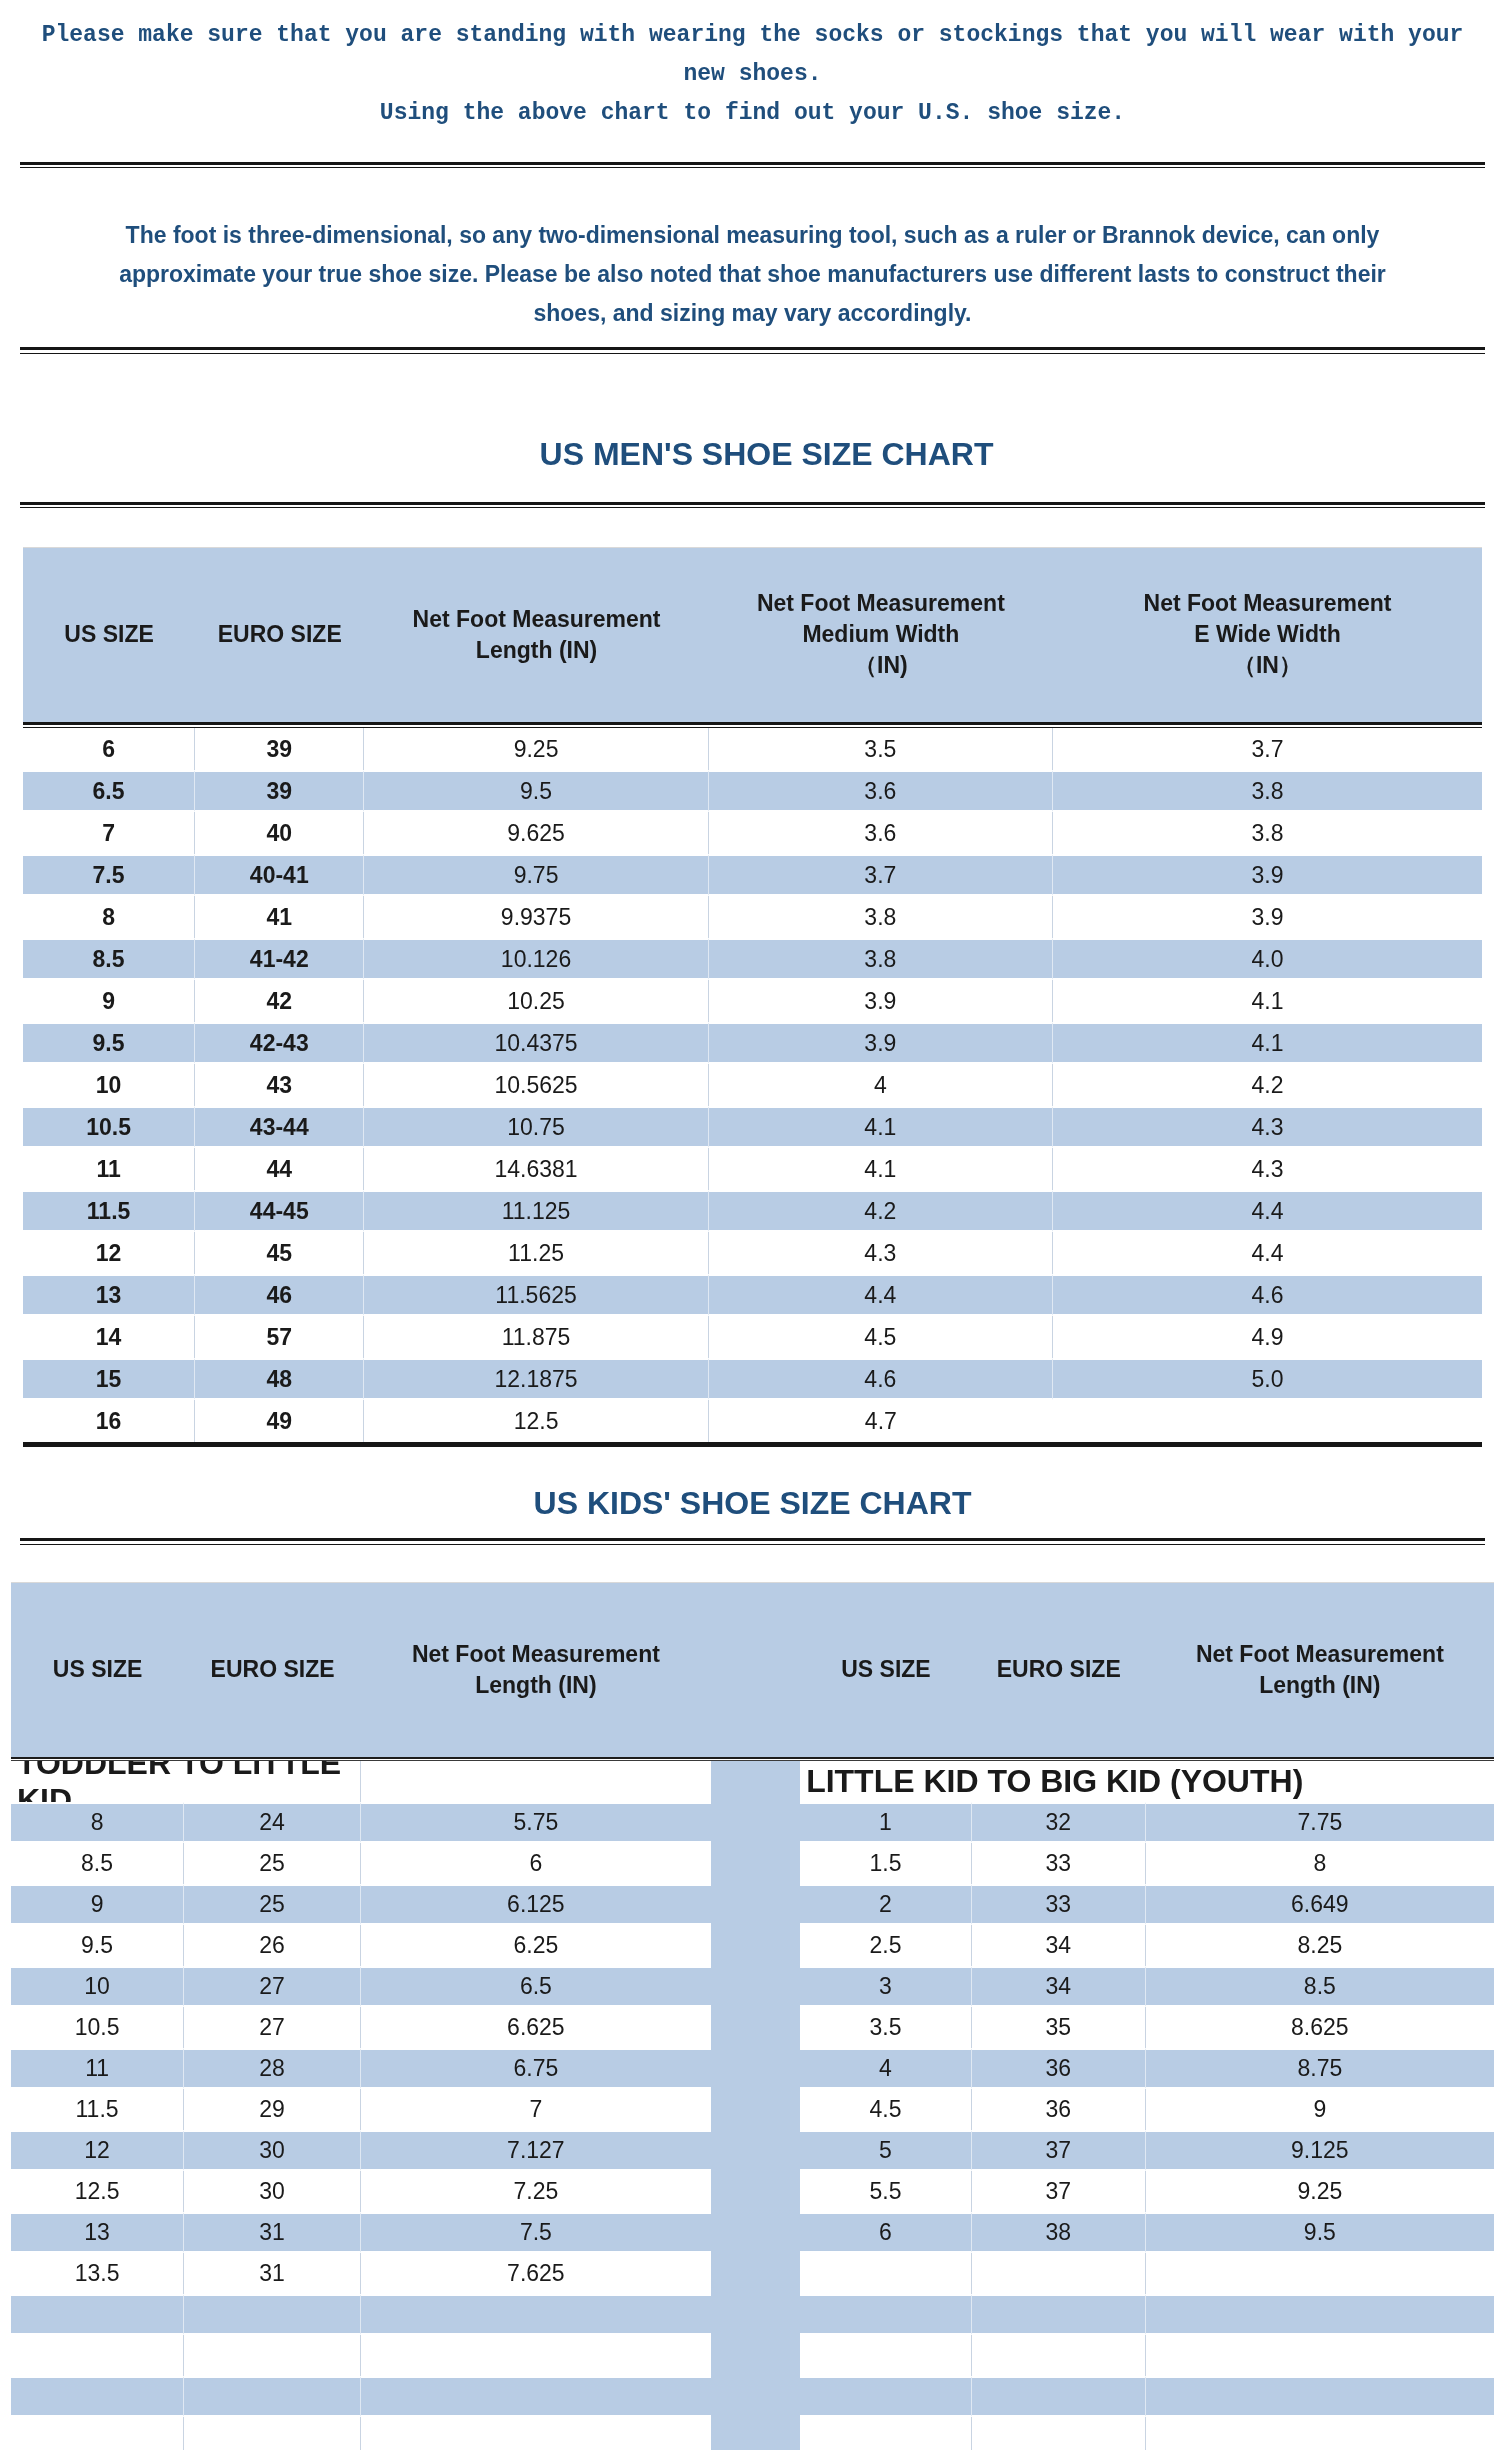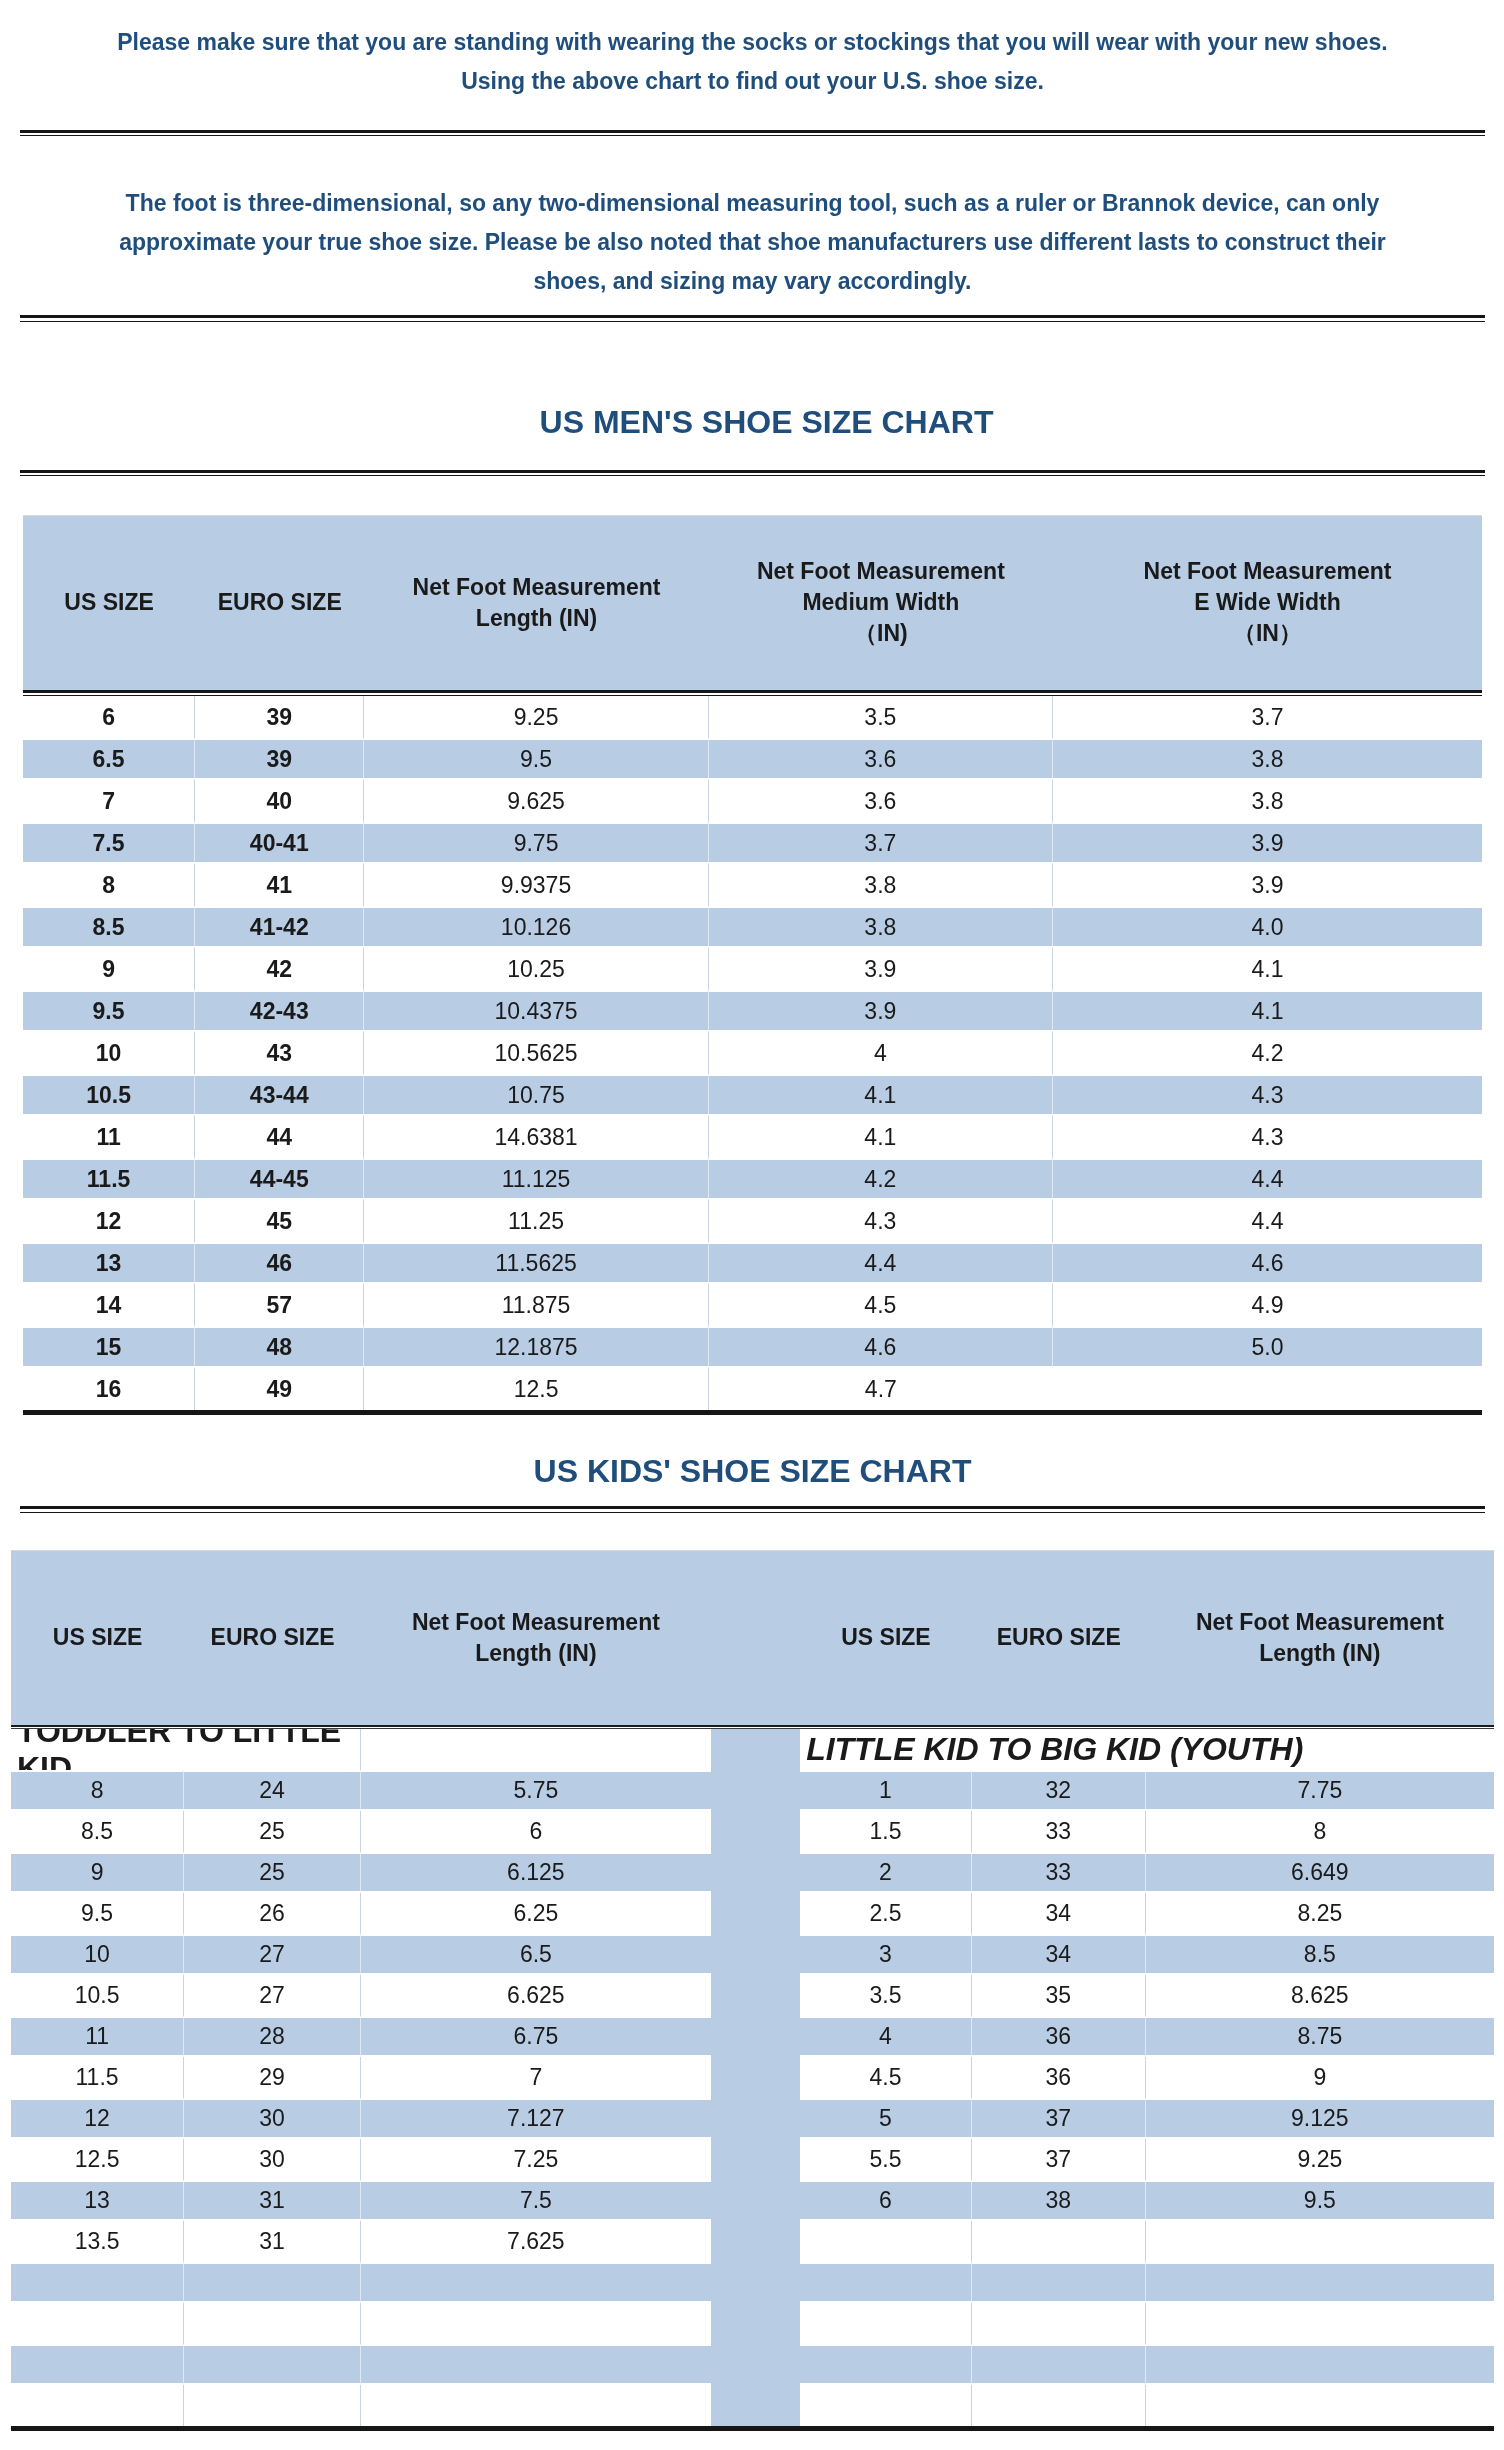--- a/index.html
+++ b/index.html
@@ -10,21 +10,21 @@
   html,body{margin:0;padding:0;}
   body{
     width:1505px;height:2450px;background:#ffffff;
     font-family:"Liberation Sans", sans-serif;color:#1a1a1a;
     overflow:hidden;
   }
   .para{
     margin:0 23px;text-align:center;font-weight:bold;color:var(--accent);
     font-size:23px;line-height:39px;white-space:pre-line;
   }
-  .p1{padding-top:23px;}
+  .p1{padding-top:16px;font-family:Liberation Mono, monospace;}
   .p2{margin-top:48px;}
   .rule{
     margin:0 20px;height:2.3px;background:#ffffff;
     border-top:3.9px solid var(--ink);border-bottom:1.5px solid var(--ink);
   }
   .r1{margin-top:29px;}
   .r2{margin-top:14px;}
   .r3{margin-top:28px;}
   .r4{margin-top:15.5px;}
   .chart-title{
@@ -250,21 +250,21 @@
         <div class="c h">US SIZE</div>
         <div class="c h">EURO SIZE</div>
         <div class="c h">Net Foot Measurement
 Length (IN)</div>
       </div>
       <div class="sep-dark"></div>
       <div class="grid7 brow">
         <div class="c sect" style="grid-column: 1 / 3;">TODDLER TO LITTLE KID</div>
         <div class="c nbr"></div>
         <div class="c divider"></div>
-        <div class="c sect nbr" style="grid-column: 5 / 8; font-style: italic;">LITTLE KID TO BIG KID (YOUTH)</div>
+        <div class="c sect nbr" style="grid-column: 5 / 8;">LITTLE KID TO BIG KID (YOUTH)</div>
       </div>
       <div class="grid7 brow blue">
         <div class="c">8</div>
         <div class="c">24</div>
         <div class="c nbr">5.75</div>
         <div class="c divider"></div>
         <div class="c">1</div>
         <div class="c">32</div>
         <div class="c nbr">7.75</div>
       </div>

